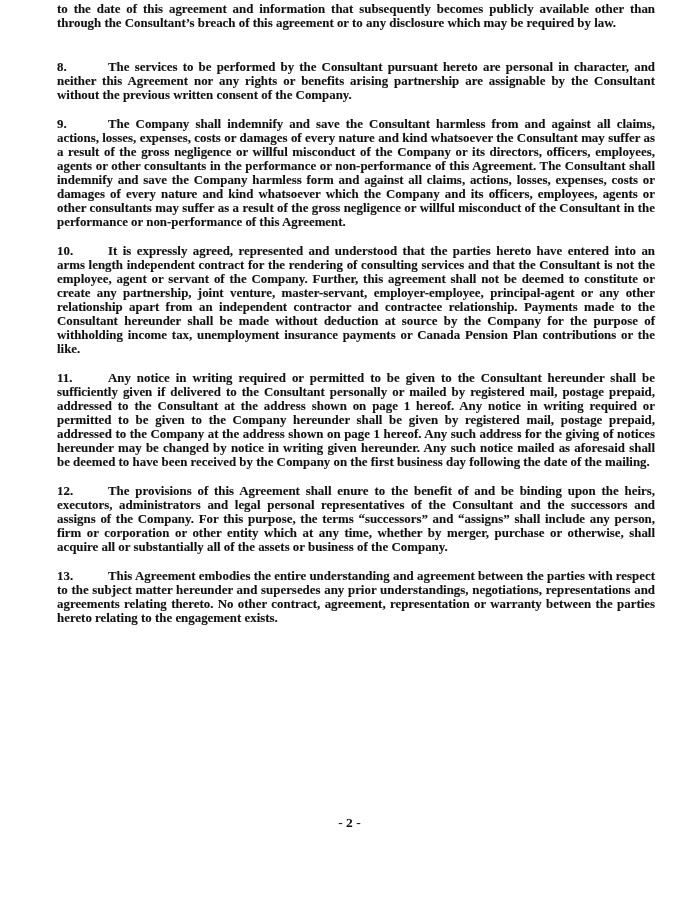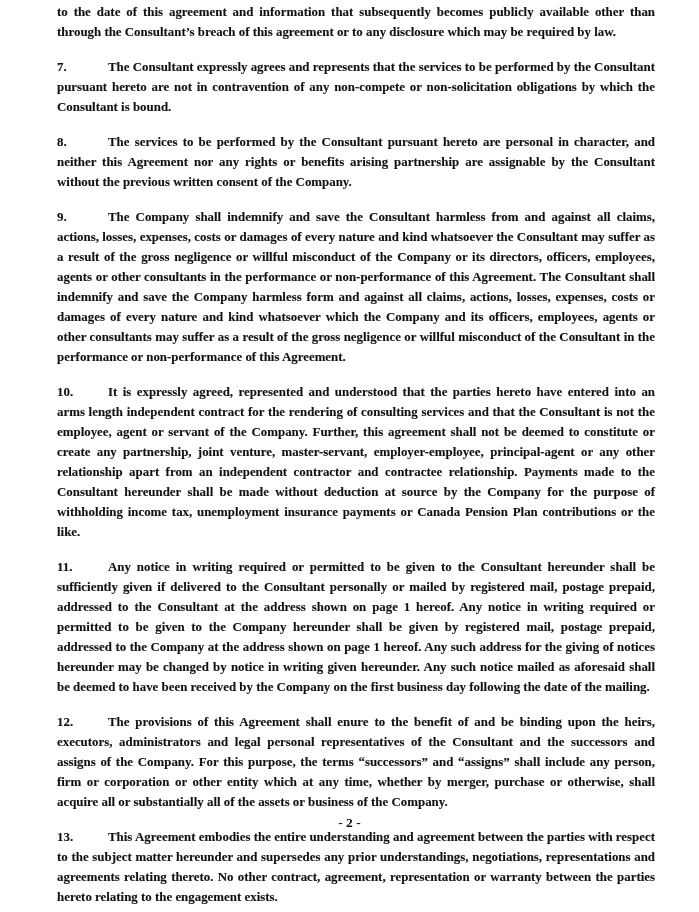--- a/index.html
+++ b/index.html
@@ -1,39 +1,38 @@
 <!DOCTYPE html>
 <html><head>
 <meta charset="utf-8">
 <style>
   html, body { margin: 0; padding: 0; background: #ffffff; }
   body { width: 699px; height: 912px; position: relative; overflow: hidden; }
   .page {
     position: absolute; left: 57px; top: 2px; width: 598px;
     font-family: "Liberation Serif", "DejaVu Serif", serif;
-    font-size: 12.9px; line-height: 20px; color: #111111;
+    font-size: 12.9px; line-height: 14px; color: #111111;
     font-weight: bold; -webkit-text-stroke: 0.1px #111;
   }
   .para { margin: 0; text-align: justify; }
   .num { display: inline-block; width: 51px; }
   .gap { height: 15px; }
   .pagenum {
     position: absolute; left: 0; width: 699px; top: 815px;
     text-align: center; font-family: "Liberation Serif", "DejaVu Serif", serif;
     font-size: 13.5px; font-weight: bold; color: #111;
   }
 </style>
 </head>
 <body>
 
 <div class="page">
   <p class="para">to the date of this agreement and information that subsequently becomes publicly available other than through the Consultant’s breach of this agreement or to any disclosure which may be required by law.</p>
   <div class="gap"></div>
 
-  <p class="para"><span class="num">7.</span><span>The Consultant expressly agrees and represents that the services to be performed by the Consultant pursuant hereto are not in contravention of any non-compete or non-solicitation obligations by which the Consultant is bound.</span></p>
   <div class="gap"></div>
 
   <p class="para"><span class="num">8.</span><span>The services to be performed by the Consultant pursuant hereto are personal in character, and neither this Agreement nor any rights or benefits arising partnership are assignable by the Consultant without the previous written consent of the Company.</span></p>
   <div class="gap"></div>
 
   <p class="para"><span class="num">9.</span><span>The Company shall indemnify and save the Consultant harmless from and against all claims, actions, losses, expenses, costs or damages of every nature and kind whatsoever the Consultant may suffer as a result of the gross negligence or willful misconduct of the Company or its directors, officers, employees, agents or other consultants in the performance or non-performance of this Agreement. The Consultant shall indemnify and save the Company harmless form and against all claims, actions, losses, expenses, costs or damages of every nature and kind whatsoever which the Company and its officers, employees, agents or other consultants may suffer as a result of the gross negligence or willful misconduct of the Consultant in the performance or non-performance of this Agreement.</span></p>
   <div class="gap"></div>
 
   <p class="para"><span class="num">10.</span><span>It is expressly agreed, represented and understood that the parties hereto have entered into an arms length independent contract for the rendering of consulting services and that the Consultant is not the employee, agent or servant of the Company.  Further, this agreement shall not be deemed to constitute or create any partnership, joint venture, master-servant, employer-employee, principal-agent or any other relationship apart from an independent contractor and contractee relationship.  Payments made to the Consultant hereunder shall be made without deduction at source by the Company for the purpose of withholding income tax, unemployment insurance payments or Canada Pension Plan contributions or the like.</span></p>
   <div class="gap"></div>

